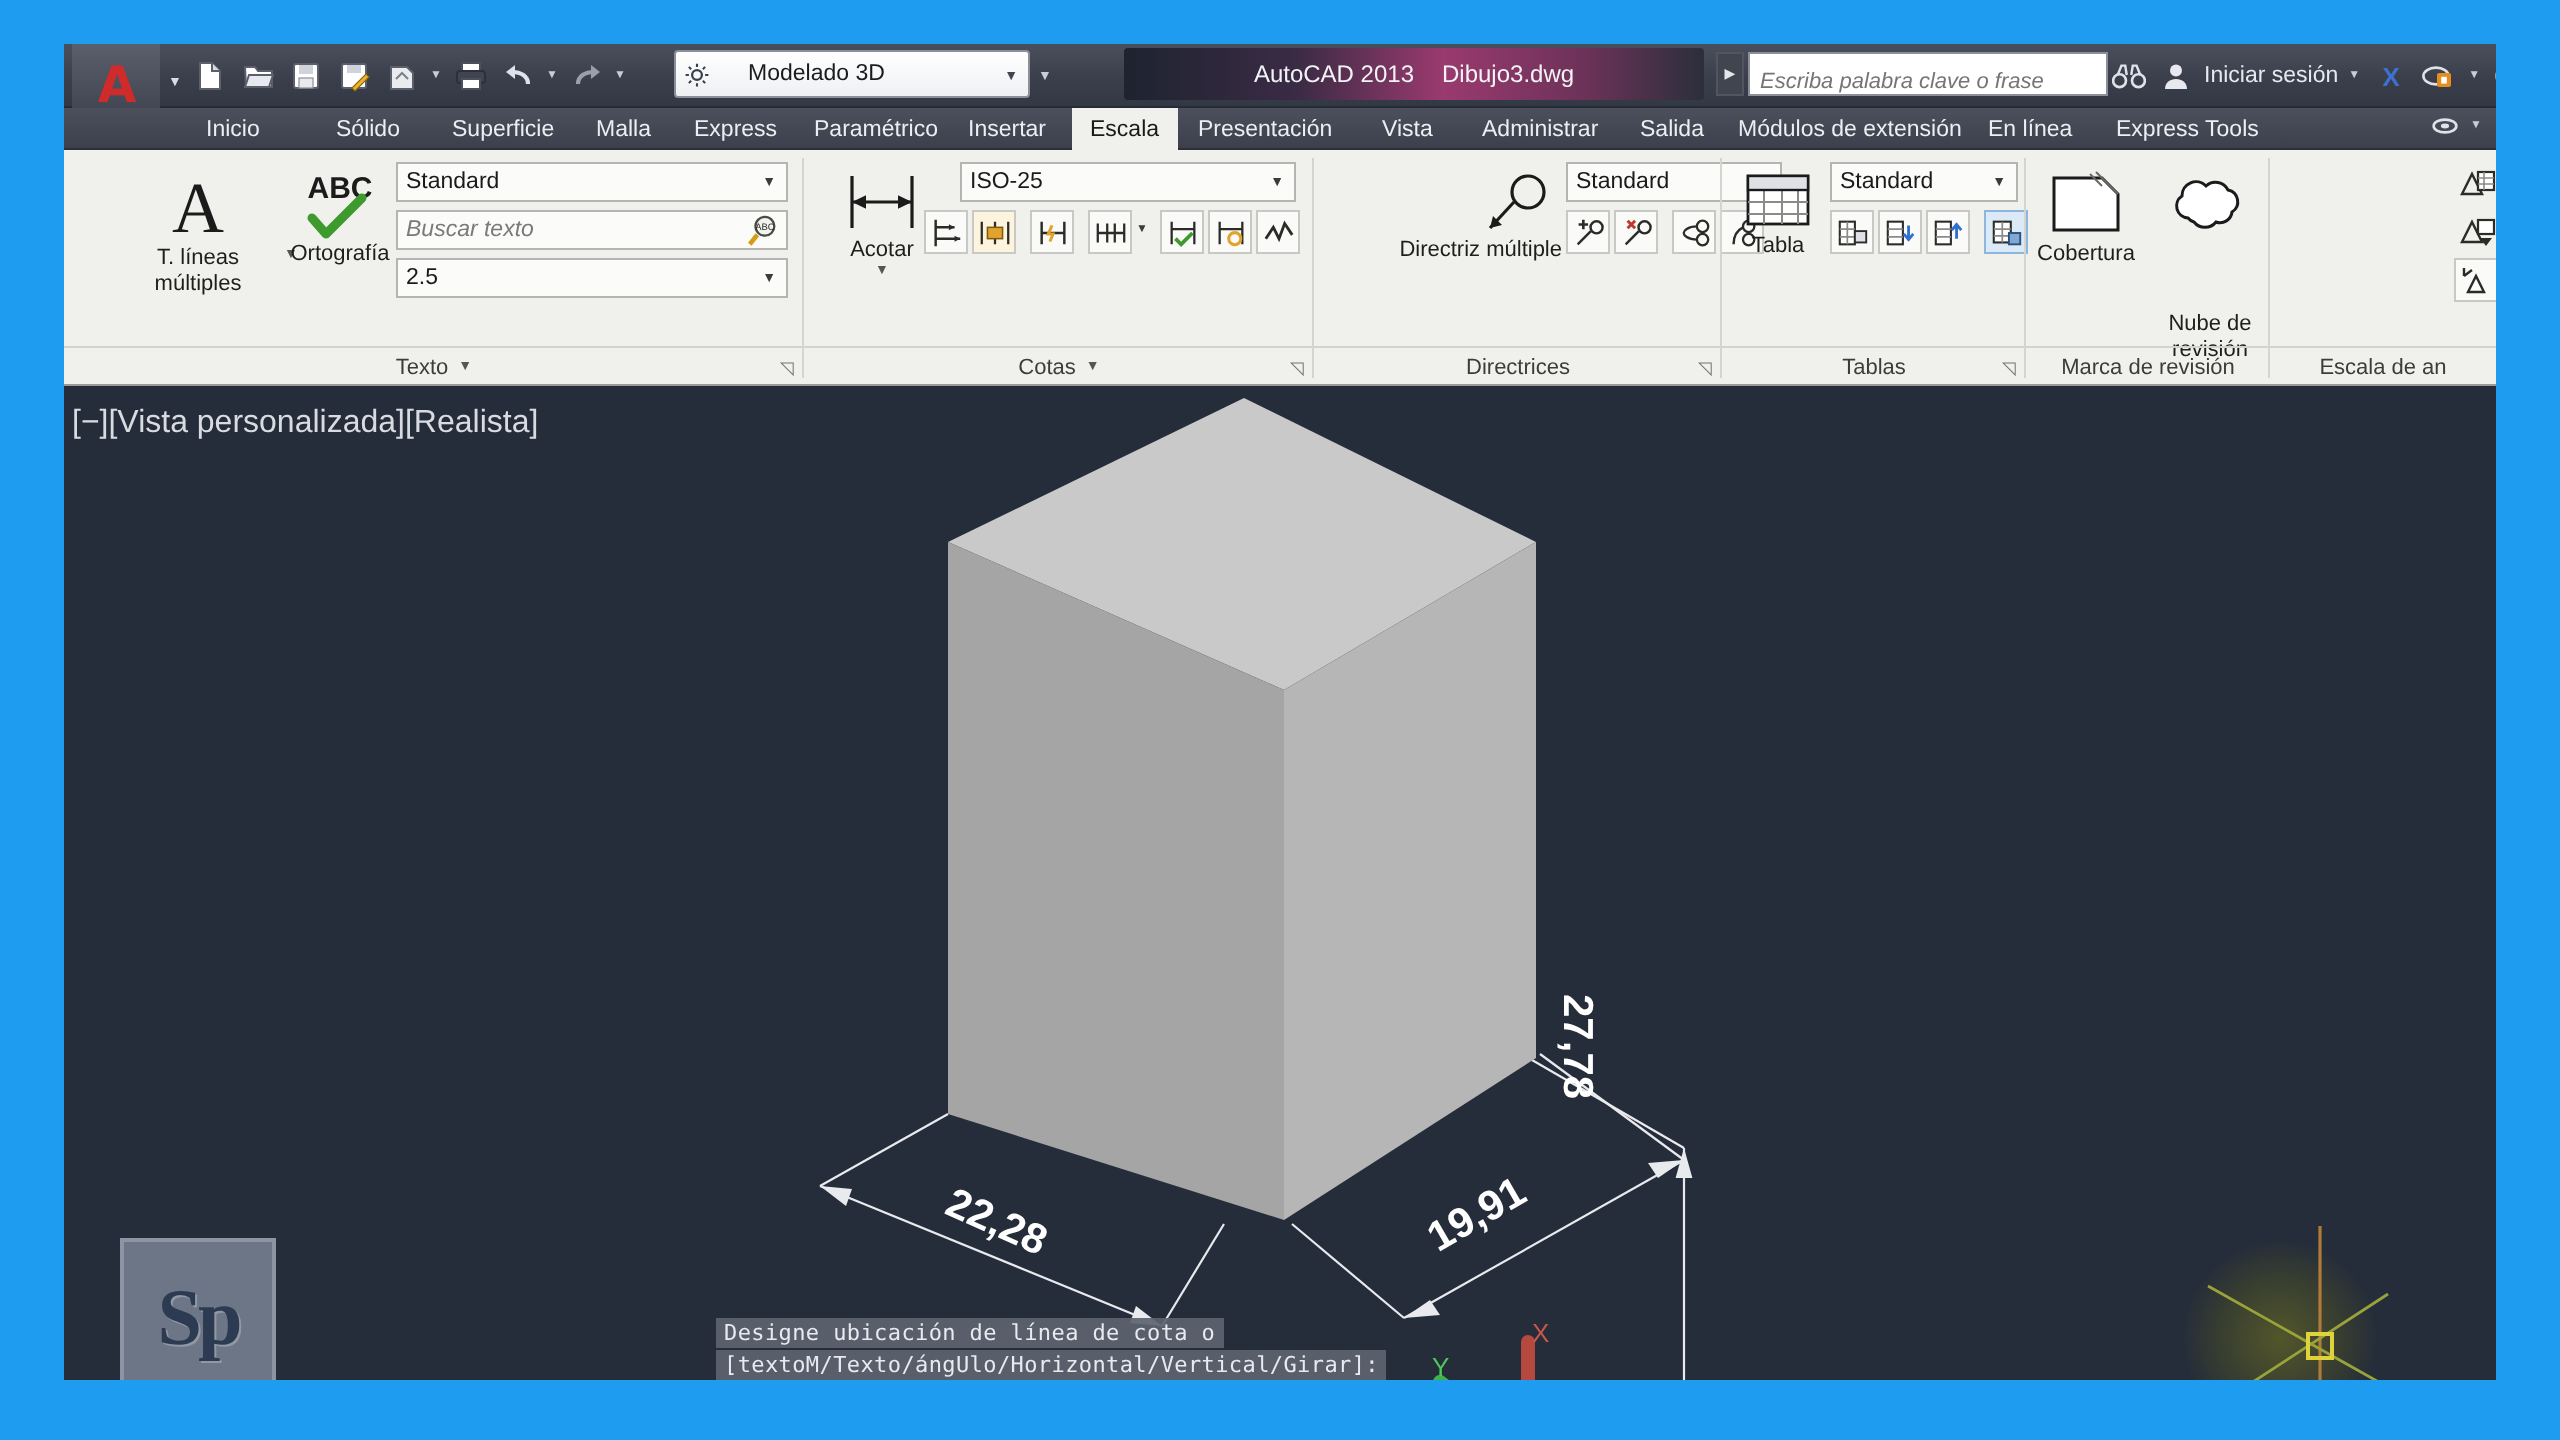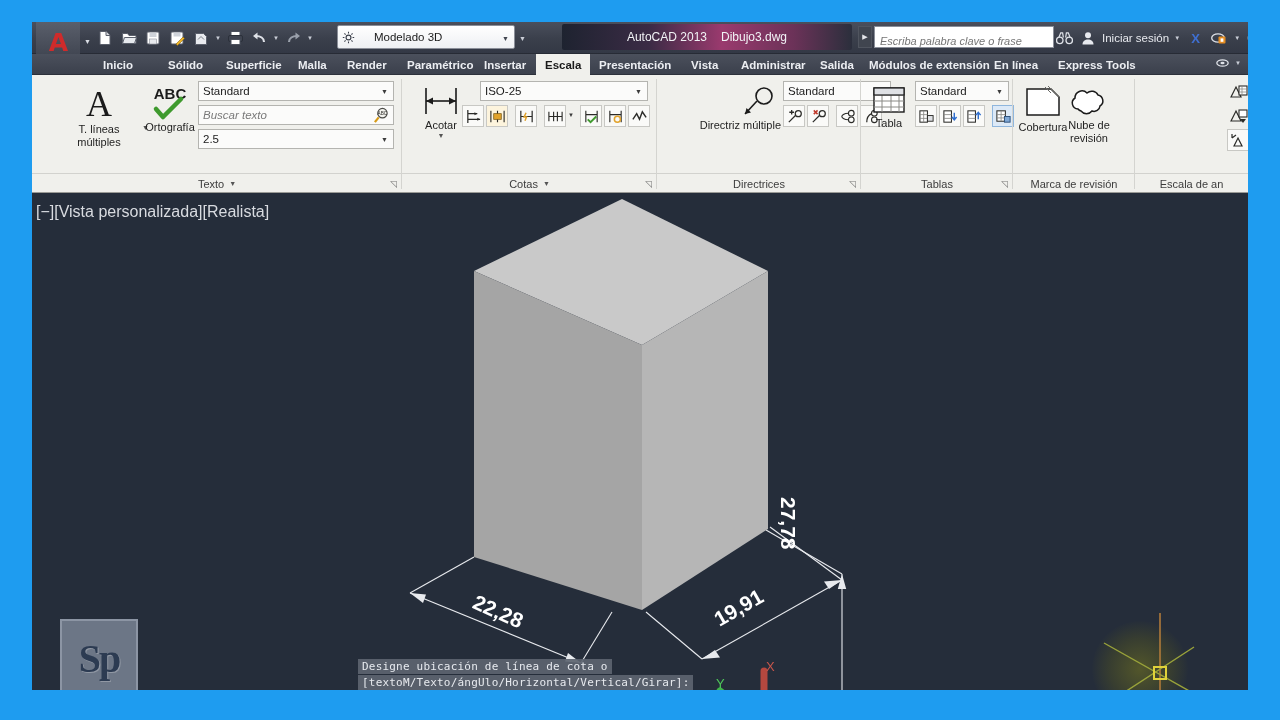--- a/index.html
+++ b/index.html
@@ -76,21 +76,20 @@
   }
   .tb-right { position: absolute; left: 1022px; top: 4px; height: 24px; display: flex; align-items: center; gap: 4px; }
   .tb-icon { width: 20px; height: 20px; display:flex; align-items:center; justify-content:center; color: #dfe2e8; }
   .signin-text { font-size: 11.5px; color: #e7e9ee; white-space: nowrap; }
 
   
   #tabrow {
     position: absolute; left: 0; top: 32px; width: 1216px; height: 21px;
     background: linear-gradient(to bottom,#4b505c,#3b404c);
     border-bottom: 1px solid #2c303a;
-    font-weight: bold;
   }
   .tab {
     position: absolute; top: 0; height: 21px; padding: 0 9px;
     display: flex; align-items: center; font-size: 11.5px; color: #eceef2;
     white-space: nowrap; cursor: default;
   }
   .tab.active { background: #f0f0ec; color: #1a1a1a; }
   .tabrow-right { position: absolute; right: 6px; top: 3px; display: flex; align-items: center; gap: 3px; }
 
   
@@ -307,21 +306,21 @@
             </svg>
       </div>
     </div>
   </div>
 
   <div id="tabrow">
     <div class="tab" style="left:62px">Inicio</div>
     <div class="tab" style="left:127px">Sólido</div>
     <div class="tab" style="left:185px">Superficie</div>
     <div class="tab" style="left:257px">Malla</div>
-    <div class="tab" style="left:306px">Render</div>
+    <div class="tab" style="left:306px">Express</div>
     <div class="tab" style="left:366px">Paramétrico</div>
     <div class="tab" style="left:443px">Insertar</div>
     <div class="tab active" style="left:504px">Escala</div>
     <div class="tab" style="left:558px">Presentación</div>
     <div class="tab" style="left:650px">Vista</div>
     <div class="tab" style="left:700px">Administrar</div>
     <div class="tab" style="left:779px">Salida</div>
     <div class="tab" style="left:828px">Módulos de extensión</div>
     <div class="tab" style="left:953px">En línea</div>
     <div class="tab" style="left:1017px">Express Tools</div>
@@ -561,21 +560,21 @@
       <div class="panel-body">
         <div class="big-btn" style="left:2px; top:8px; width:56px;">
           <span class="big-icon">
             <svg width="44" height="38" viewBox="0 0 44 38">
                   <path d="M6 6h24l8 8v18H6z" fill="#fff" stroke="#1b1b1b" stroke-width="1.5"></path>
                   <path d="M30 6l8 8M24 4l6 6M27 3l4 4" stroke="#6a6a66" stroke-width="1"></path>
                 </svg>
           </span>
           <span>Cobertura</span>
         </div>
-        <div class="big-btn" style="left:46px; top:8px; width:60px;">
+        <div class="big-btn" style="left:62px; top:8px; width:60px;gap:37px;">
           <span class="big-icon">
             <svg width="46" height="36" viewBox="0 0 46 36">
                   <path d="M12 26a6 6 0 01-3-11 7 7 0 0112-5 7 7 0 0111 2 6 6 0 012 11 6 6 0 01-8 5 7 7 0 01-11 0 6 6 0 01-3-2z" fill="#fff" stroke="#1b1b1b" stroke-width="1.5"></path>
                 </svg>
           </span>
           <span>Nube de revisión</span>
         </div>
       </div>
       <div class="panel-foot">
         <span>Marca de revisión</span>

